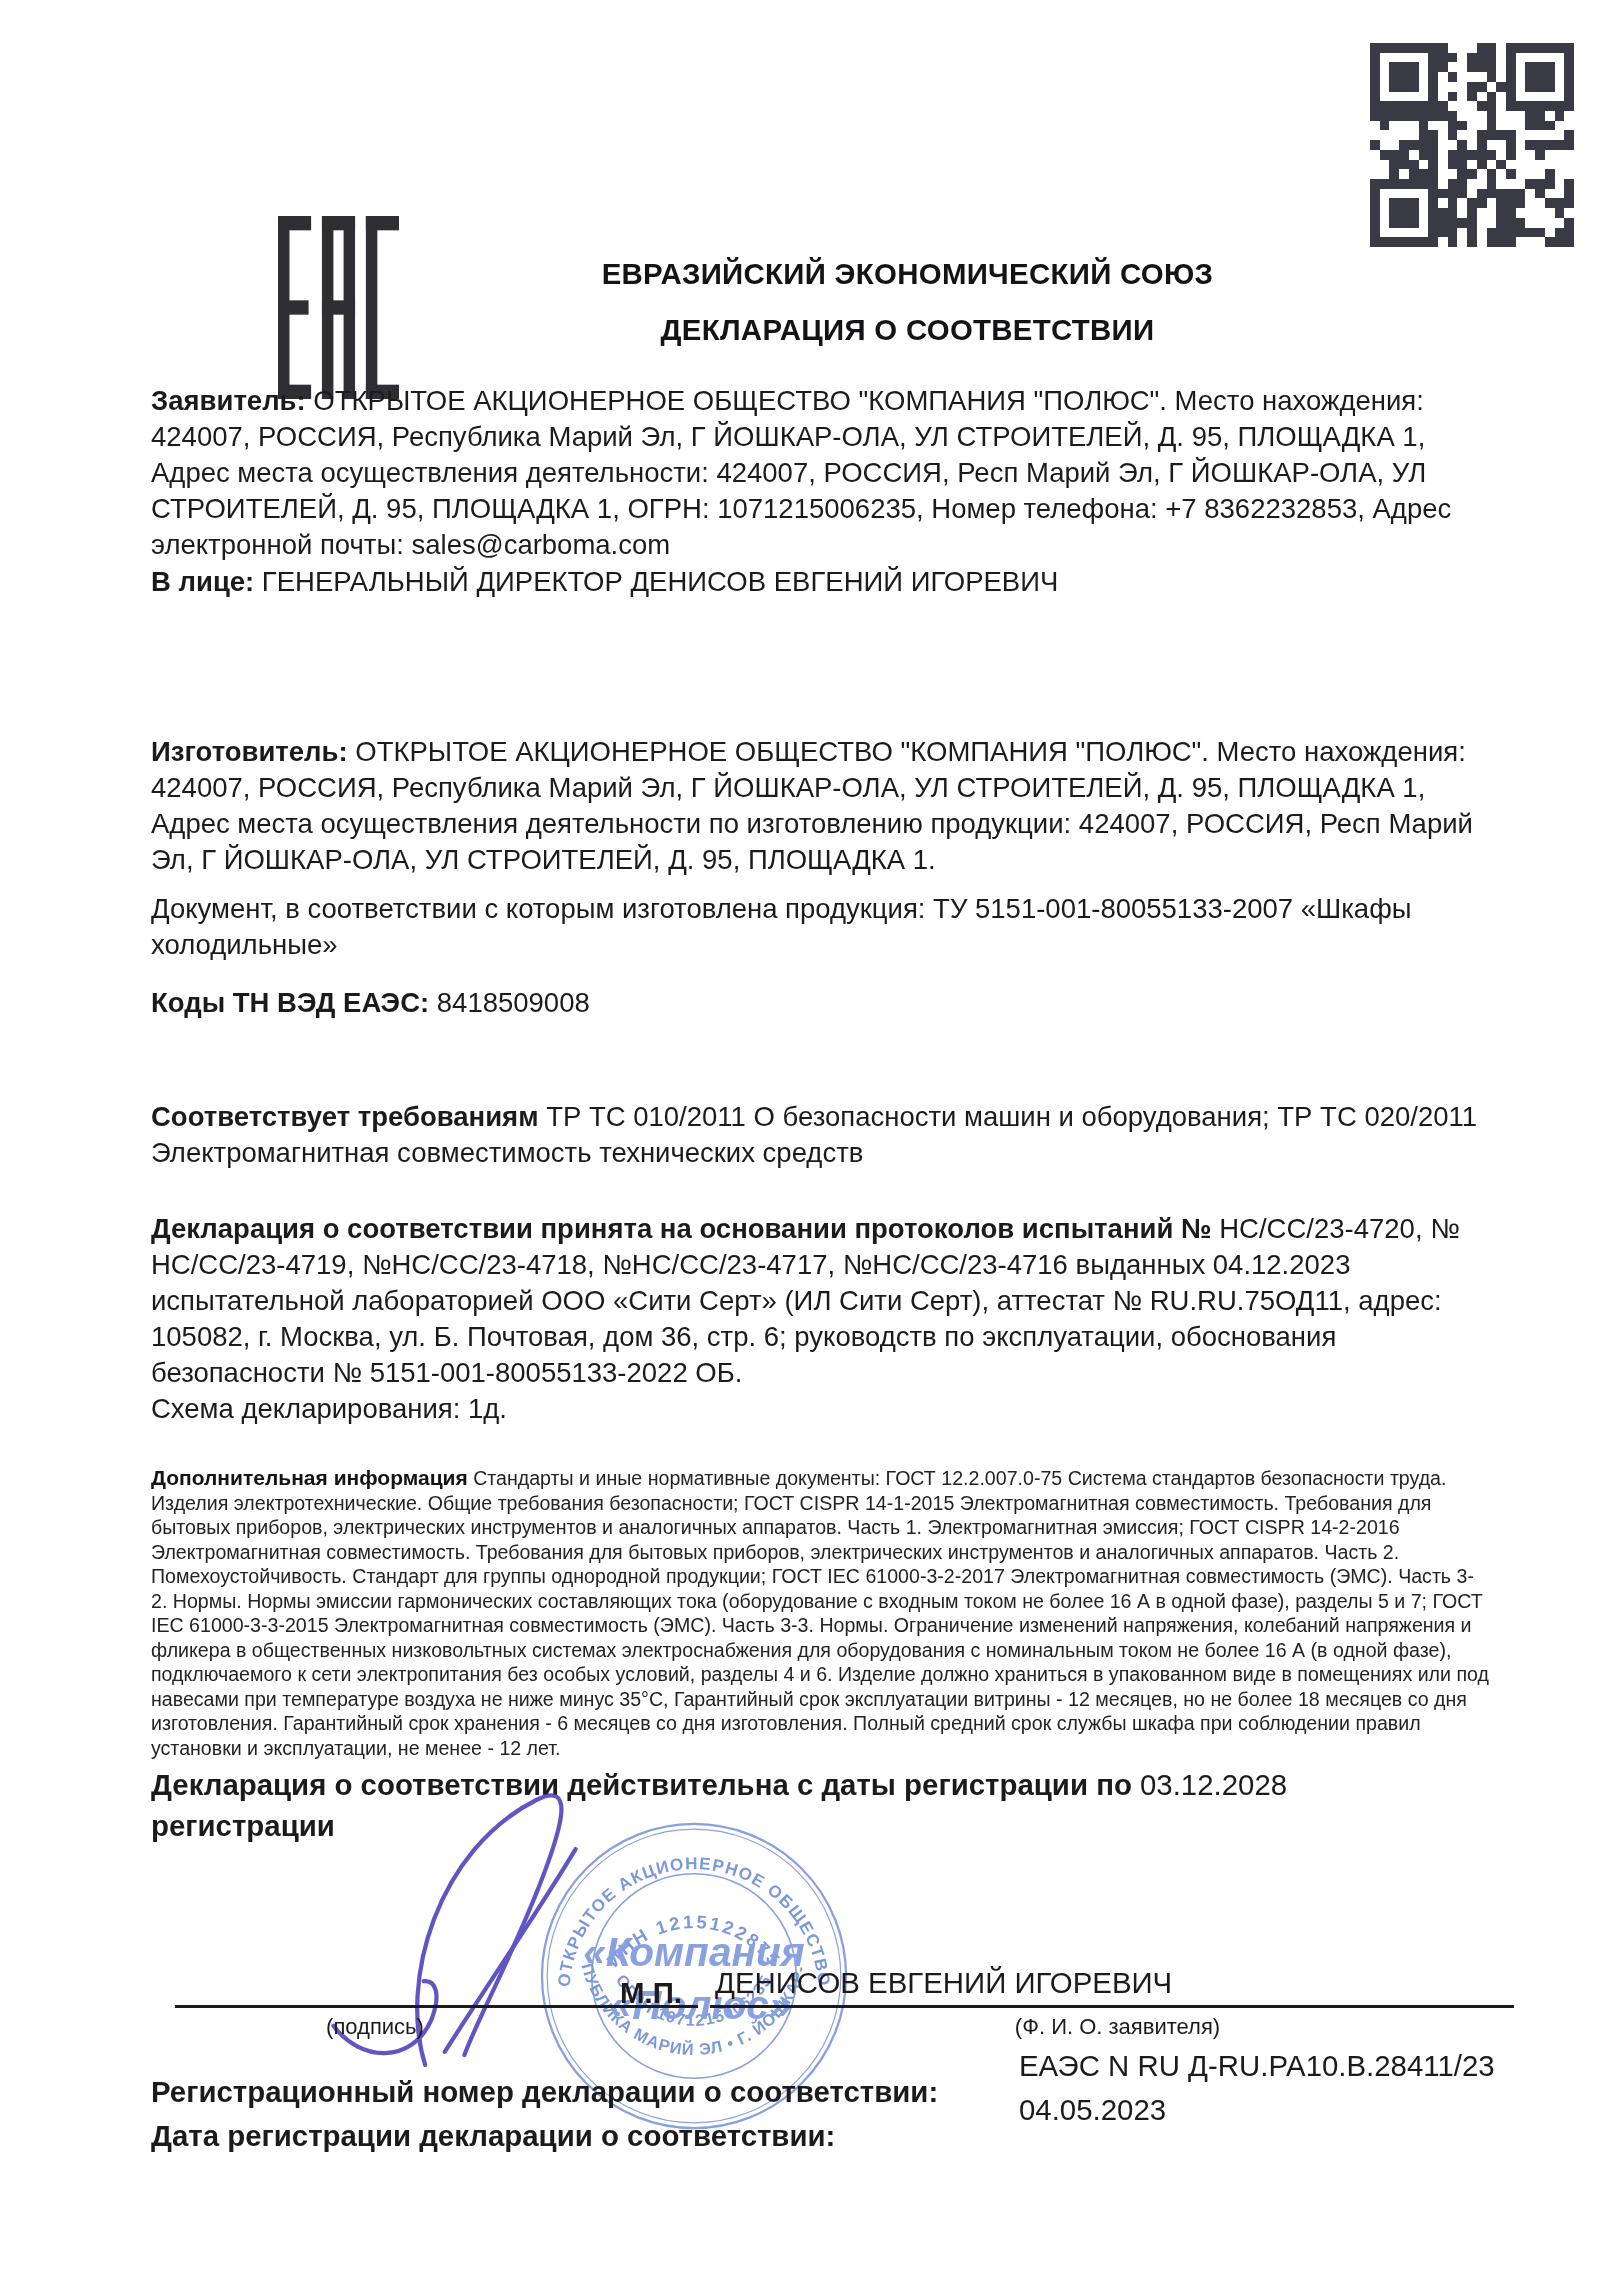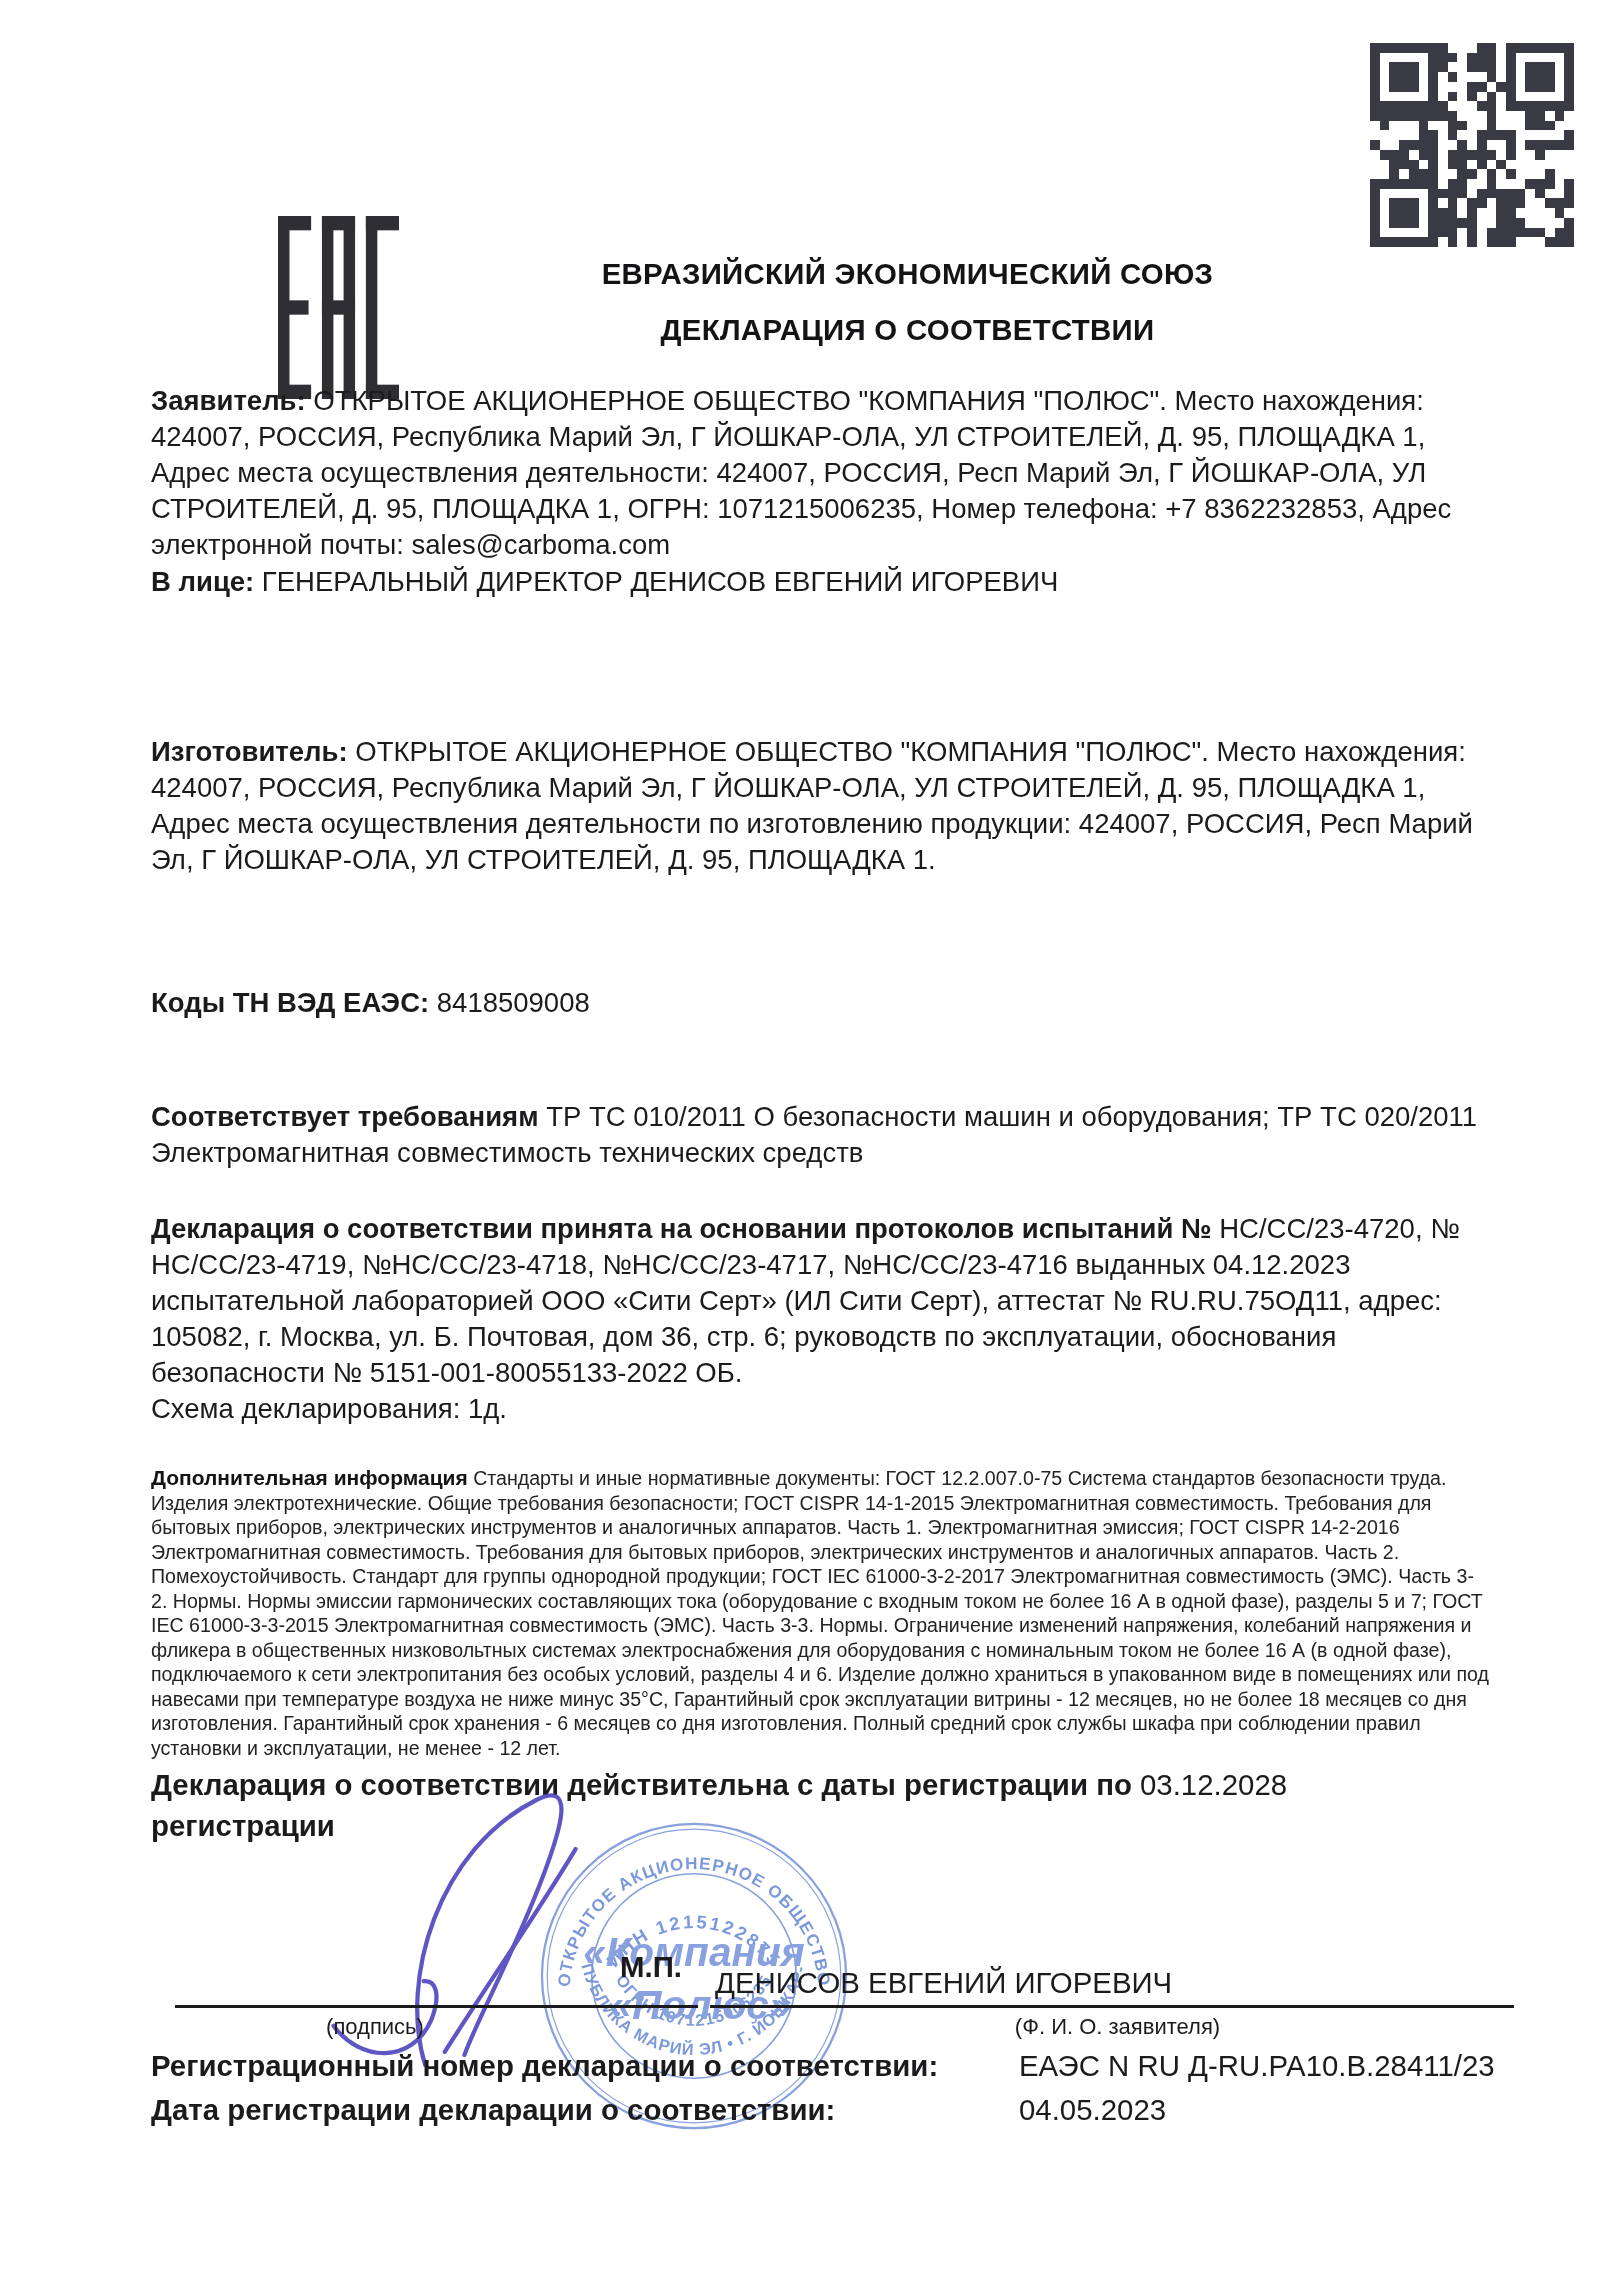--- a/index.html
+++ b/index.html
@@ -10,21 +10,21 @@
   .abs{position:absolute;}
   
   .titles{left:366px;top:257px;width:1047px;text-align:center;}
   .title{font-size:29.4px;font-weight:bold;color:#141416;letter-spacing:0.3px;padding-left:36px;}
   .title + .title{margin-top:22px;}
   .eac-logo{left:278px;top:216px;width:121px;height:183px;}
   .qr{left:1370px;top:43px;width:204px;height:204px;}
   .qr svg{width:100%;height:100%;shape-rendering:crispEdges;}
   
   .sec{left:151px;width:1338px;font-size:27.5px;line-height:36px;}
-  .b{font-weight:bold;}
+  .b{font-weight:bold;margin-top:26px;}
   .small-sec{left:151px;width:1338px;font-size:19.6px;line-height:24.5px;color:#232325;}
   .add-head{font-weight:bold;font-size:21px;line-height:24px;color:#141416;}
   .validity{font-size:29.4px;line-height:41px;font-weight:bold;}
   .validity .normal{font-weight:normal;}
   
   .rule{height:2.6px;background:#1b1b1d;}
   .cap{font-size:22px;text-align:center;}
   .f45{font-size:29.4px;}
   .sig-svg,.stamp-svg{pointer-events:none;}
   .stamp-svg text{font-family:"Liberation Sans", sans-serif;}
@@ -237,20 +237,23 @@
 
   <div class="abs sec" style="top:564px">
     <span class="b">В лице:</span><span> ГЕНЕРАЛЬНЫЙ ДИРЕКТОР ДЕНИСОВ ЕВГЕНИЙ ИГОРЕВИЧ</span>
   </div>
 
 
   <div class="abs sec" style="top:734px">
     <span class="b">Изготовитель:</span><span> ОТКРЫТОЕ АКЦИОНЕРНОЕ ОБЩЕСТВО "КОМПАНИЯ "ПОЛЮС". Место нахождения: 424007, РОССИЯ, Республика Марий Эл, Г ЙОШКАР-ОЛА, УЛ СТРОИТЕЛЕЙ, Д. 95, ПЛОЩАДКА 1, Адрес места осуществления деятельности по изготовлению продукции: 424007, РОССИЯ, Респ Марий Эл, Г ЙОШКАР-ОЛА, УЛ СТРОИТЕЛЕЙ, Д. 95, ПЛОЩАДКА 1.</span>
   </div>
 
+  <div class="abs sec" style="top:891px">
+    <span>Документ, в соответствии с которым изготовлена продукция: ТУ 5151-001-80055133-2007 «Шкафы холодильные»</span>
+  </div>
 
   <div class="abs sec" style="top:985px">
     <span class="b">Коды ТН ВЭД ЕАЭС:</span><span> 8418509008</span>
   </div>
 
 
   <div class="abs sec" style="top:1099px">
     <span class="b">Соответствует требованиям</span><span>  ТР ТС 010/2011 О безопасности машин и оборудования; ТР ТС 020/2011 Электромагнитная совместимость технических средств</span>
   </div>
 

